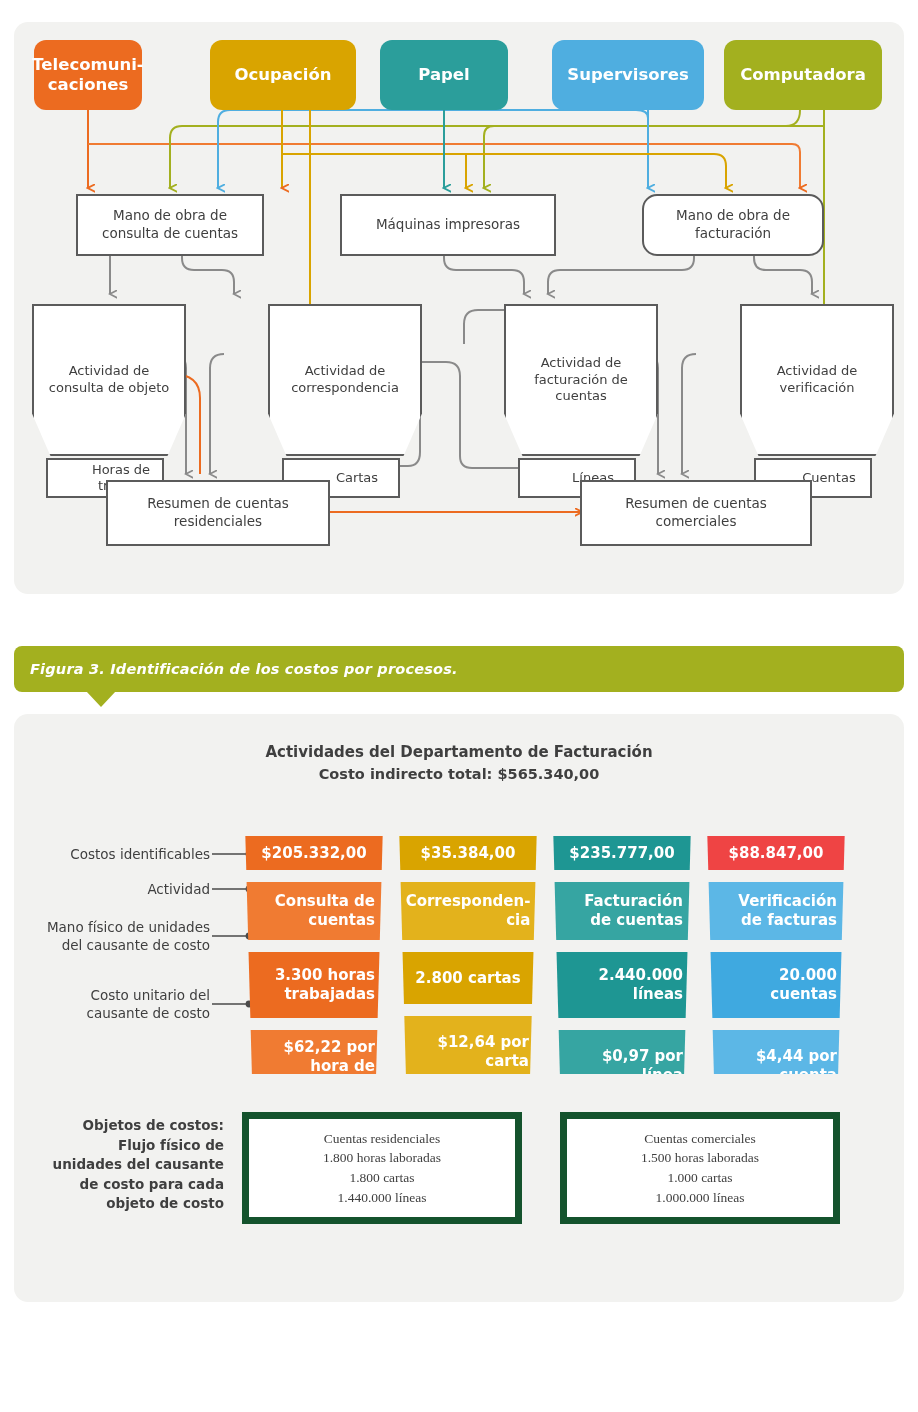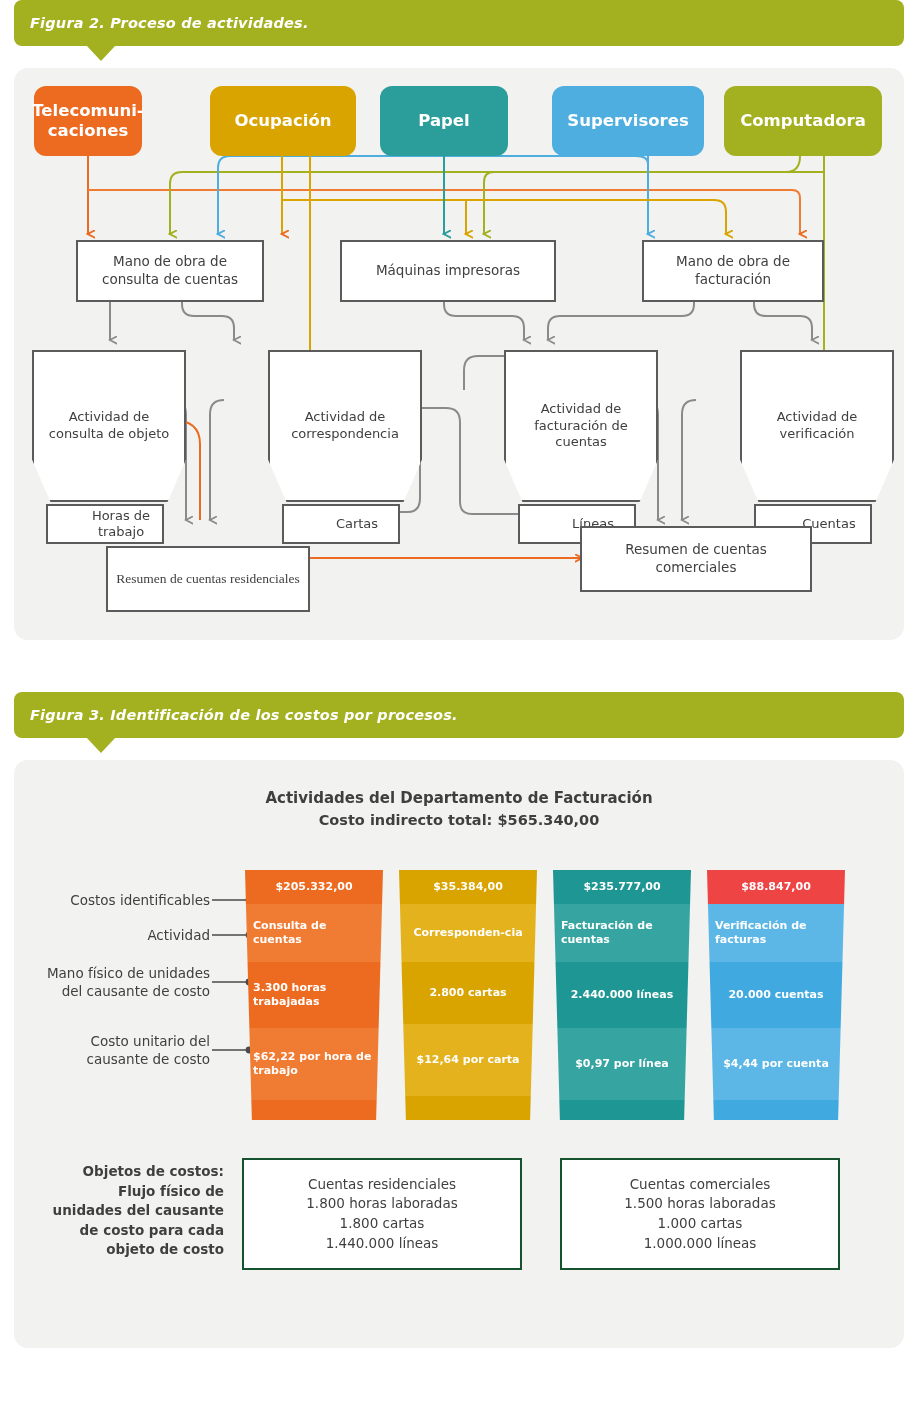--- a/index.html
+++ b/index.html
@@ -115,25 +115,26 @@
     height:250px;
     overflow:hidden;
   }
   .cf-inner{
     position:absolute;inset:0;
     display:flex;flex-direction:column;
   }
   .cf-band{
     flex:0 0 auto;
     display:flex;align-items:center;justify-content:center;
-    text-align:left;
-    color:#ffffff;font-weight:bold;font-size:11px;
+    text-align:right;
+    color:#ffffff;font-weight:bold;font-size:15px;
     line-height:1.25;
     padding:0 8px;
     box-sizing:border-box;
+    margin-top:12px;
   }
 
   .f3label{
     position:absolute;
     text-align:right;
     font-size:13.5px;
     line-height:1.35;
     color:#3f3f3f;
     box-sizing:border-box;
   }
@@ -141,36 +142,33 @@
     position:absolute;
     text-align:right;
     font-size:13.5px;
     line-height:1.45;
     color:#3f3f3f;
     font-weight:bold;
   }
   .objbox{
     position:absolute;
     background:#ffffff;
-    border:2px solid #14532d;
+    border:7px solid #14532d;
     display:flex;align-items:center;justify-content:center;
     text-align:center;
     font-size:13.5px;line-height:1.45;color:#3f3f3f;
     box-sizing:border-box;
+    font-family:Liberation Serif, serif;
   }
 </style>
 </head>
 <body>
 
 <div class="fig">
 
-  <div class="banner">
-    <div class="banner-text">Figura 2. Proceso de actividades.</div>
-    <div class="banner-tail"></div>
-  </div>
 
   <div class="panel" id="panel2">
 
     <svg class="wire" width="890" height="572" viewBox="0 0 890 572">
       <defs>
         <marker id="ah-or" markerWidth="9" markerHeight="9" refX="4.5" refY="7.4" orient="auto" markerUnits="userSpaceOnUse">
           <path d="M0.6,0 L4.5,7.6 L8.4,0" fill="none" stroke="#EC6B20" stroke-width="1.9"></path>
         </marker>
         <marker id="ah-ye" markerWidth="9" markerHeight="9" refX="4.5" refY="7.4" orient="auto" markerUnits="userSpaceOnUse">
           <path d="M0.6,0 L4.5,7.6 L8.4,0" fill="none" stroke="#D9A400" stroke-width="1.9"></path>
@@ -253,21 +251,21 @@
     <div class="res" style="left:710px;top:18px;width:158px;height:70px;background:#A3B01F;">
       <span>Computadora</span>
     </div>
 
     <div class="wbox" style="left:62px;top:172px;width:188px;height:62px;">
       <span>Mano de obra de consulta de cuentas</span>
     </div>
     <div class="wbox" style="left:326px;top:172px;width:216px;height:62px;">
       <span>Máquinas impresoras</span>
     </div>
-    <div class="wbox" style="left:628px;top:172px;width:182px;height:62px;">
+    <div class="wbox" style="left:628px;top:172px;width:182px;height:62px;border-radius:15px;">
       <span>Mano de obra de facturación</span>
     </div>
 
     <div class="funnel" style="left:18px;top:282px;width:154px;height:152px;">
       <div class="fshape"></div>
       <div class="flabel">Actividad de consulta de objeto</div>
     </div>
     <div class="sbox" style="left:32px;top:436px;width:118px;height:40px;">
       <span>Horas de trabajo</span>
     </div>
@@ -289,21 +287,21 @@
     </div>
 
     <div class="funnel" style="left:726px;top:282px;width:154px;height:152px;">
       <div class="fshape"></div>
       <div class="flabel">Actividad de verificación</div>
     </div>
     <div class="sbox" style="left:740px;top:436px;width:118px;height:40px;">
       <span>Cuentas</span>
     </div>
 
-    <div class="wbox" style="left:92px;top:478px;width:204px;height:66px;font-family:Liberation Serif, serif;">
+    <div class="wbox" style="left:92px;top:458px;width:224px;height:66px;">
       <span>Resumen de cuentas residenciales</span>
     </div>
     <div class="wbox" style="left:566px;top:458px;width:232px;height:66px;">
       <span>Resumen de cuentas comerciales</span>
     </div>
 
   </div>
 </div>
 
 <div class="fig" style="margin-top:52px;">
@@ -367,21 +365,21 @@
     </div>
 
     <div class="costfunnel" style="left:385px;width:138px;clip-path:polygon(0 0,100% 0,95% 100%,5% 100%);">
       <div class="cf-inner">
         <div class="cf-band" style="height:34px;background:#D9A400;">
           <span>$35.384,00</span>
           </div>
         <div class="cf-band" style="height:58px;background:#E3B21C;">
           <span>Corresponden-cia</span>
           </div>
-        <div class="cf-band" style="height:62px;background:#D9A400;">
+        <div class="cf-band" style="height:52px;background:#D9A400;">
           <span>2.800 cartas</span>
           </div>
         <div class="cf-band" style="height:72px;background:#E3B21C;">
           <span>$12,64 por carta</span>
           </div>
         <div class="cf-band" style="flex:1 1 auto;background:#D9A400;"></div>
       </div>
     </div>
 
     <div class="costfunnel" style="left:539px;width:138px;clip-path:polygon(0 0,100% 0,95% 100%,5% 100%);">

